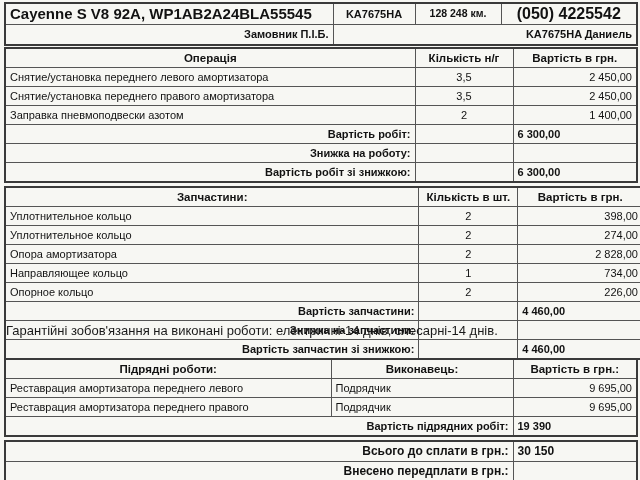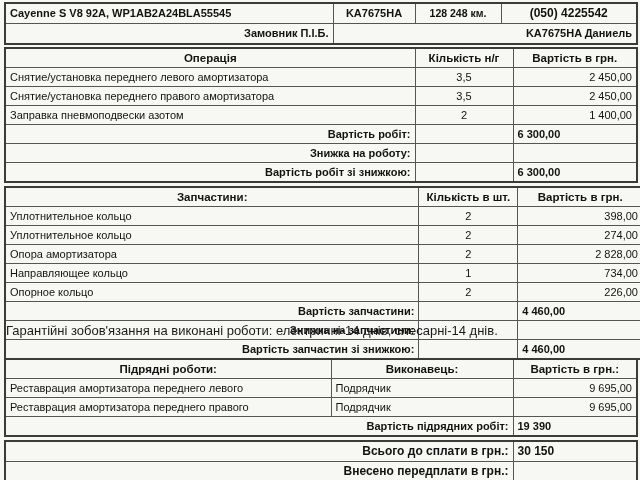--- a/index.html
+++ b/index.html
@@ -56,24 +56,24 @@
   .c-name  { text-align: left; }
   .c-qty   { text-align: center; }
   .c-sum   { text-align: right; }
 
   .hdr  { font-weight: bold; text-align: center; }
   .lbl  { font-weight: bold; text-align: right; }
   .val-b{ font-weight: bold; text-align: left; }
 
   
   #vehicle-block td { height: 17px; }
-  #vehicle-block .vin { font-weight: bold; text-align: left; font-size: 11px; }
+  #vehicle-block .vin { font-weight: bold; text-align: left; font-size: 15px; }
   #vehicle-block .plate { font-weight: bold; text-align: center; }
   #vehicle-block .odo { font-weight: bold; text-align: center; font-size: 10.5px; }
-  #vehicle-block .phone { font-weight: bold; text-align: center; font-size: 12px; }
+  #vehicle-block .phone { font-weight: bold; text-align: center; font-size: 16px; }
   #vehicle-block .cust-lbl { font-weight: bold; text-align: right; }
   #vehicle-block .cust-val { font-weight: bold; text-align: right; }
 
   #ops-block td, #parts-block td, #sub-block td { height: 16px; }
   #totals-block td { height: 17px; }
   #totals-block .lbl { font-size: 12px; }
   #totals-block .val-b { font-size: 12px; }
 
   .hdr { font-size: 11.5px; }
 </style>

